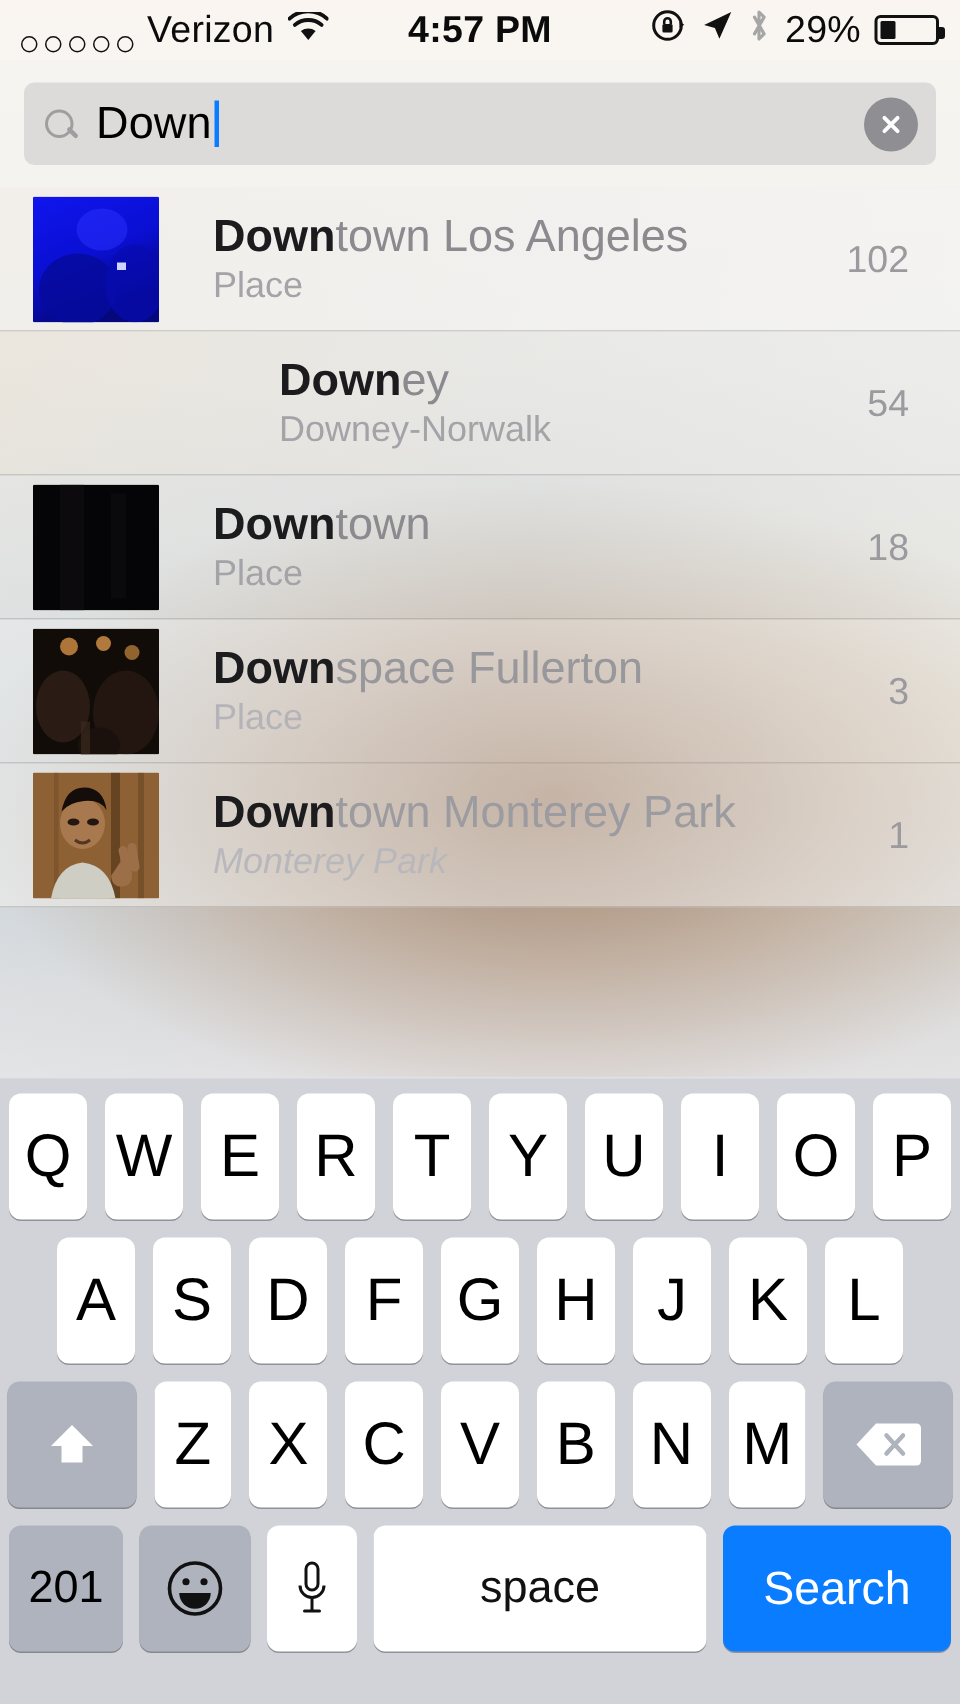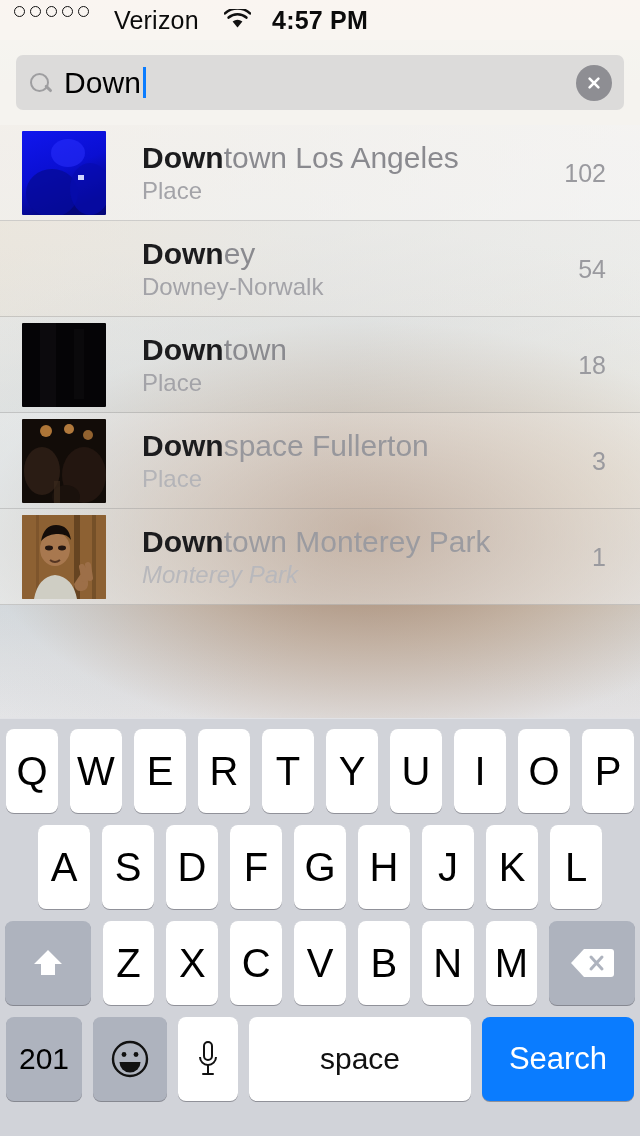--- a/index.html
+++ b/index.html
@@ -21,21 +21,21 @@
       linear-gradient(180deg,#f3efe9 0%, #efece8 12%, #e9e9e7 34%, #dfe2e2 56%, #cdd2d4 76%, #dfe0e2 92%, #e6e6e8 100%);
   }
 
   
   .statusbar {
     position:absolute; left:0; top:0; width:640px; height:40px;
     display:flex; align-items:center; padding:0 14px;
     background:rgba(250,246,242,0.86);
     font-size:25px; color:#0b0b0b; letter-spacing:0.2px;
   }
-  .sb-left { display:flex; align-items:flex-start; gap:25px; }
+  .sb-left { display:flex; align-items:flex-end; gap:9px; }
   .dots { display:flex; gap:5px; align-items:center; }
   .dot { width:11px; height:11px; border:1.6px solid #111; border-radius:50%; }
   .carrier { font-size:25px; }
   .sb-center { position:absolute; left:0; right:0; text-align:center; font-size:25px; font-weight:600; pointer-events:none; }
   .sb-right { margin-left:auto; display:flex; align-items:center; gap:9px; z-index:2; }
   .pct { font-size:25px; }
   .batt { position:relative; width:43px; height:20px; border:2px solid #111; border-radius:4px; }
   .batt::after { content:""; position:absolute; right:-6px; top:6px; width:4px; height:8px; background:#111; border-radius:0 2px 2px 0; }
   .batt-fill { position:absolute; left:2px; top:2px; bottom:2px; width:29%; background:#111; border-radius:1px; }
 
@@ -63,21 +63,21 @@
 
   
   .results { position:absolute; left:0; top:125px; width:640px; height:485px; }
   .row {
     position:relative; height:96px; display:flex; align-items:center;
     padding-left:22px; padding-right:34px;
     box-shadow:inset 0 -1px 0 rgba(140,140,140,0.35);
     background:rgba(255,255,255,0.18);
   }
   .row.shade0 { background:linear-gradient(100deg, rgba(247,243,237,0.5) 0%, rgba(248,247,245,0.45) 45%, rgba(250,250,250,0.55) 100%); }
-  .row.shade1 { background:linear-gradient(100deg, rgba(236,226,210,0.45) 0%, rgba(231,231,228,0.4) 50%, rgba(240,241,239,0.45) 100%); }
+  .row.shade1 { background:linear-gradient(100deg, rgba(236,226,210,0.45) 0%, rgba(231,231,228,0.4) 50%, rgba(240,241,239,0.45) 100%);gap:44px; }
   .row.shade2 { background:linear-gradient(100deg, rgba(232,230,224,0.45) 0%, rgba(222,226,226,0.4) 55%, rgba(240,241,240,0.45) 100%); }
   .row.shade3 { background:linear-gradient(100deg, rgba(243,241,237,0.5) 0%, rgba(244,244,244,0.45) 50%, rgba(248,248,248,0.5) 100%); }
   .row.shade4 { background:linear-gradient(100deg, rgba(245,242,237,0.5) 0%, rgba(243,244,244,0.45) 50%, rgba(247,247,248,0.5) 100%); }
 
   .thumb { width:84px; height:84px; flex:none; margin-right:36px; border-radius:1px; overflow:hidden; position:relative; }
   .thumb.empty { background:transparent; }
   .thumb svg { display:block; width:84px; height:84px; }
   .rowtext { flex:1; min-width:0; display:flex; flex-direction:column; justify-content:center; gap:3px; }
   .title { font-size:30px; line-height:1.12; white-space:nowrap; overflow:hidden; }
   .title .m { color:#1c1c1e; font-weight:bold; }
@@ -143,20 +143,44 @@
         <svg width="27" height="20" viewBox="0 0 27 20">
           <path d="M13.5 18.6 L8.6 12.6 A8.2 8.2 0 0 1 18.4 12.6 Z" fill="#111"></path>
           <path d="M4.6 8.6 A13.6 13.6 0 0 1 22.4 8.6" stroke="#111" stroke-width="2.6" fill="none" stroke-linecap="round"></path>
           <path d="M1 4.4 A18.6 18.6 0 0 1 26 4.4" stroke="#111" stroke-width="2.6" fill="none" stroke-linecap="round"></path>
         </svg>
       </span>
     </div>
 
     <div class="sb-center">4:57 PM</div>
 
+    <div class="sb-right">
+      <span>
+        <svg width="24" height="24" viewBox="0 0 24 24">
+          <circle cx="11" cy="12" r="9.2" stroke="#111" stroke-width="2" fill="none"></circle>
+          <rect x="7.6" y="11" width="6.8" height="5.6" rx="1" fill="#111"></rect>
+          <path d="M8.8 11 v-1.6 a2.2 2.2 0 0 1 4.4 0 V11" stroke="#111" stroke-width="1.7" fill="none"></path>
+          <path d="M19 9.5 l3.2 2 -3.2 2" fill="#111"></path>
+        </svg>
+      </span>
+      <span>
+        <svg width="22" height="22" viewBox="0 0 22 22">
+          <path d="M20.5 2 L2.4 10.6 L9.6 12.6 L12.6 19.8 Z" fill="#111"></path>
+        </svg>
+      </span>
+      <span>
+        <svg width="16" height="24" viewBox="0 0 16 24">
+          <path d="M5 6.4 L11.4 17.6 L8 21 V3 L11.4 6.4 L5 17.6" stroke="#a6a6a6" stroke-width="2.1" fill="none" stroke-linejoin="round" stroke-linecap="round"></path>
+        </svg>
+      </span>
+      <span class="pct">29%</span>
+      <span class="batt">
+          <span class="batt-fill" style="width: calc(29% - 1px);"></span>
+        </span>
+    </div>
   </div>
 
   <div class="searchbar">
     <div class="searchfield">
       <span class="mag"></span>
       <span class="query">Down</span>
         <span class="caret"></span>
       <span class="clearbtn">
         <svg width="20" height="20" viewBox="0 0 20 20">
           <path d="M5.6 5.6 L14.4 14.4 M14.4 5.6 L5.6 14.4" stroke="#fff" stroke-width="2.6" stroke-linecap="round"></path>

